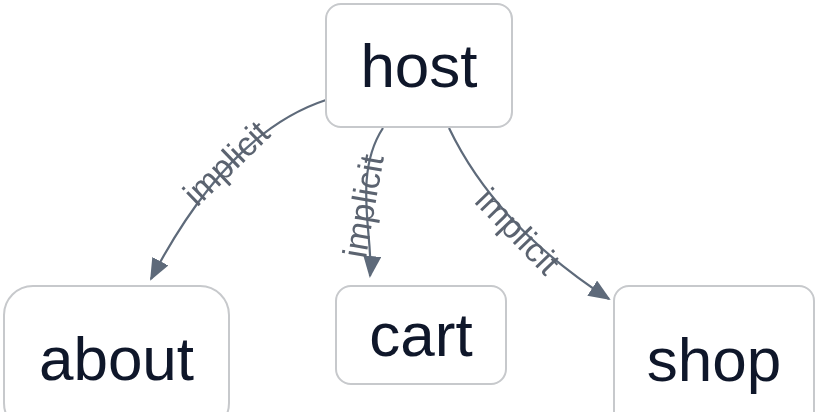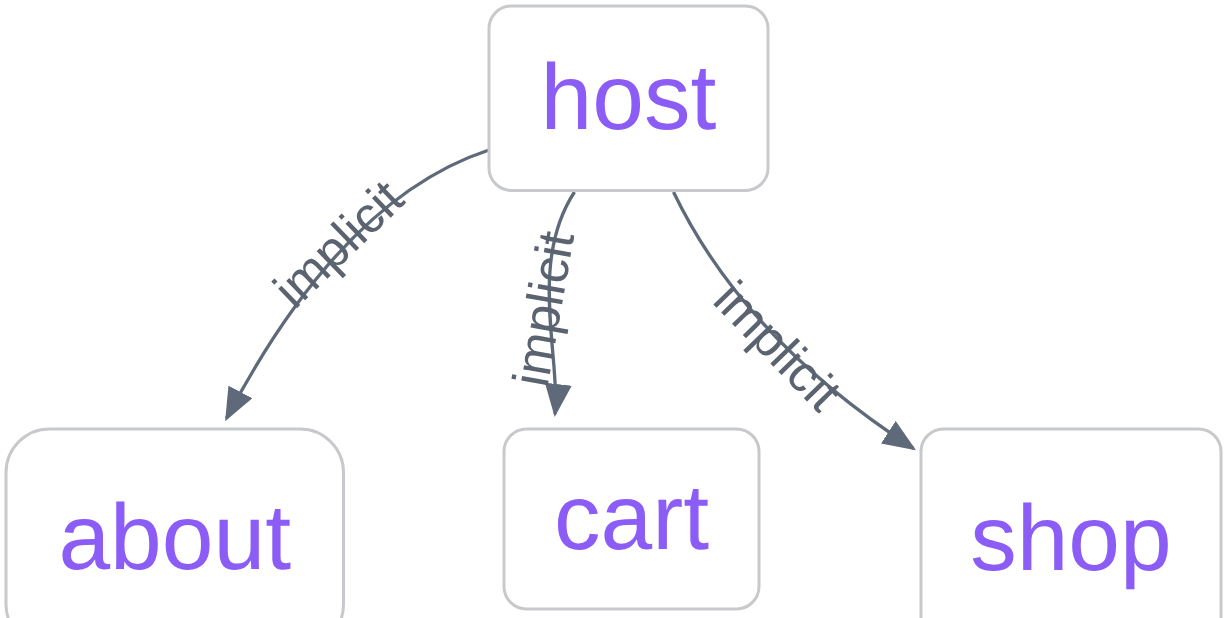--- a/index.html
+++ b/index.html
@@ -37,28 +37,28 @@
     position: absolute;
     background: #ffffff;
     border: 2px solid #c7c9cc;
     border-radius: 16px;
     box-sizing: border-box;
     display: flex;
     align-items: center;
     justify-content: center;
   }
   .node-label {
-    color: #8b5cf6;
+    color: #0f172a;
     font-size: 62px;
     line-height: 1;
     white-space: nowrap;
   }
   .node-host  { left: 325px; top: 3px;   width: 188px; height: 125px; }
   .node-about { left: 3px;   top: 285px; width: 227px; height: 148px; border-radius: 30px; }
-  .node-cart  { left: 335px; top: 285px; width: 172px; height: 122px; }
+  .node-cart  { left: 335px; top: 285px; width: 172px; height: 100px; }
   .node-shop  { left: 613px; top: 285px; width: 202px; height: 150px; }
 </style>
 </head>
 <body>
 
 <div class="stage">
 
   <svg class="edges-layer" viewBox="0 0 818 412">
     <defs>
       <marker id="arrowhead" markerUnits="userSpaceOnUse" markerWidth="22" markerHeight="18" viewBox="0 0 11 9" refX="10" refY="4.5" orient="auto">

